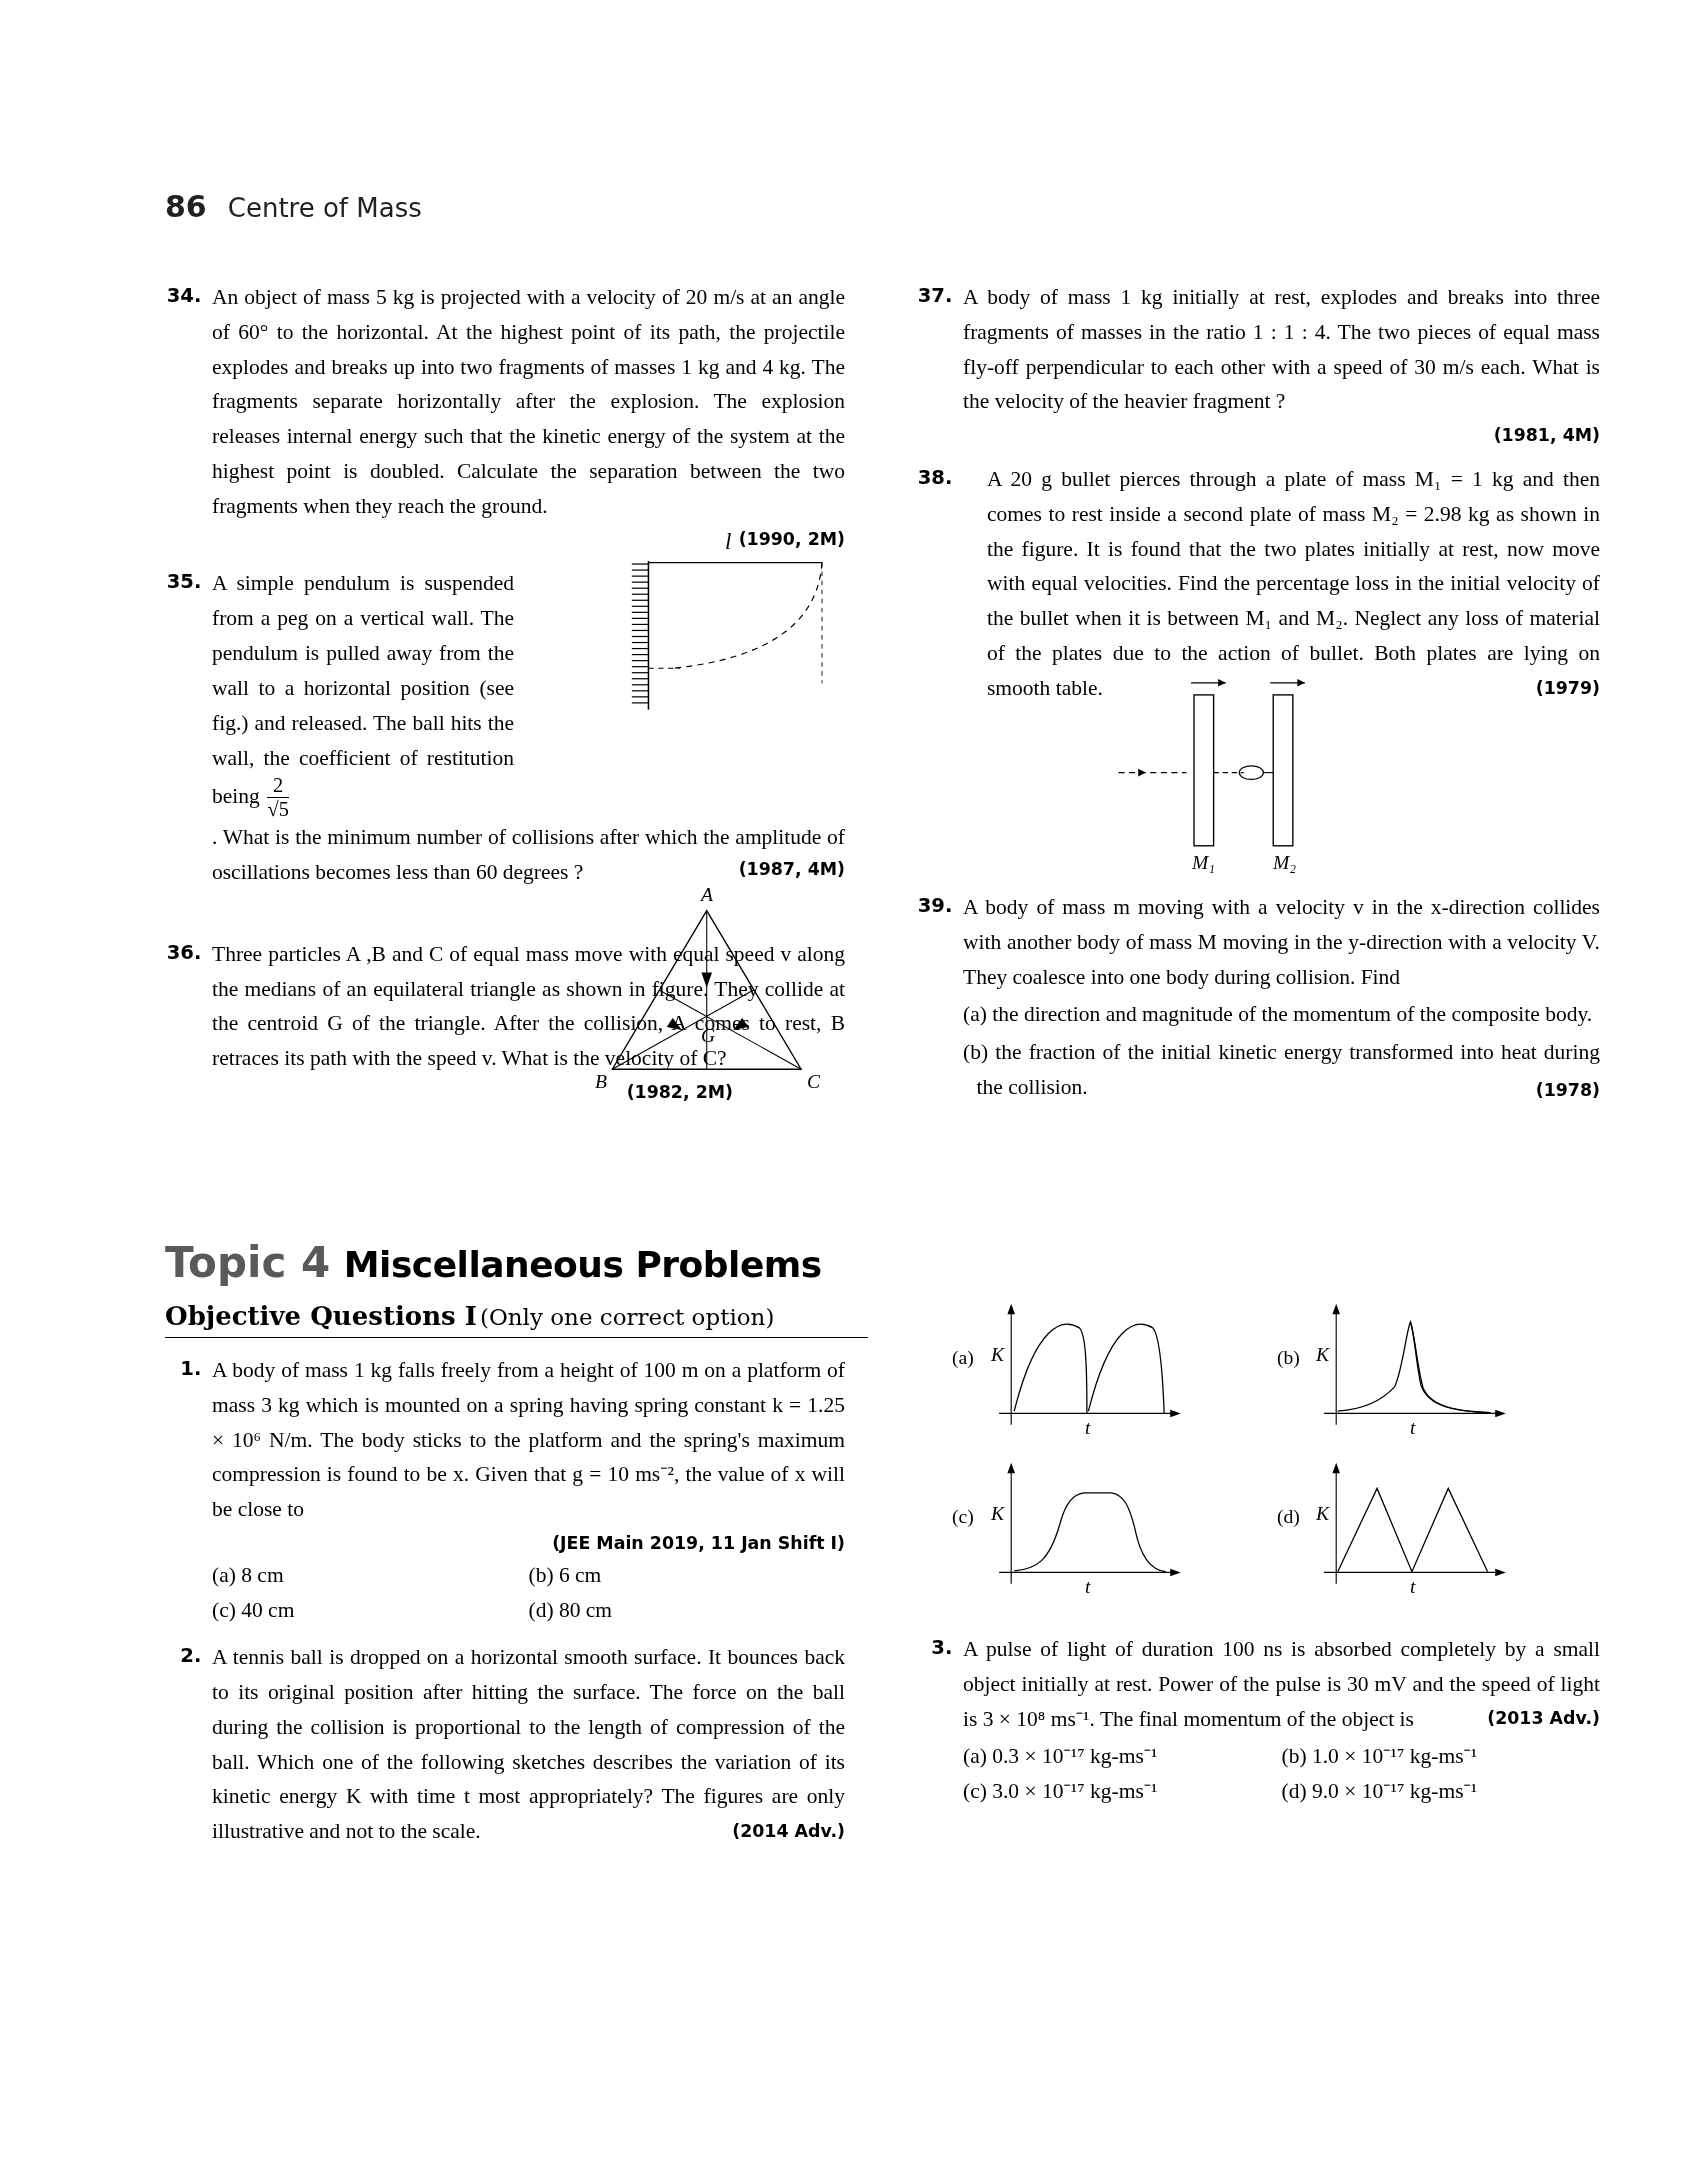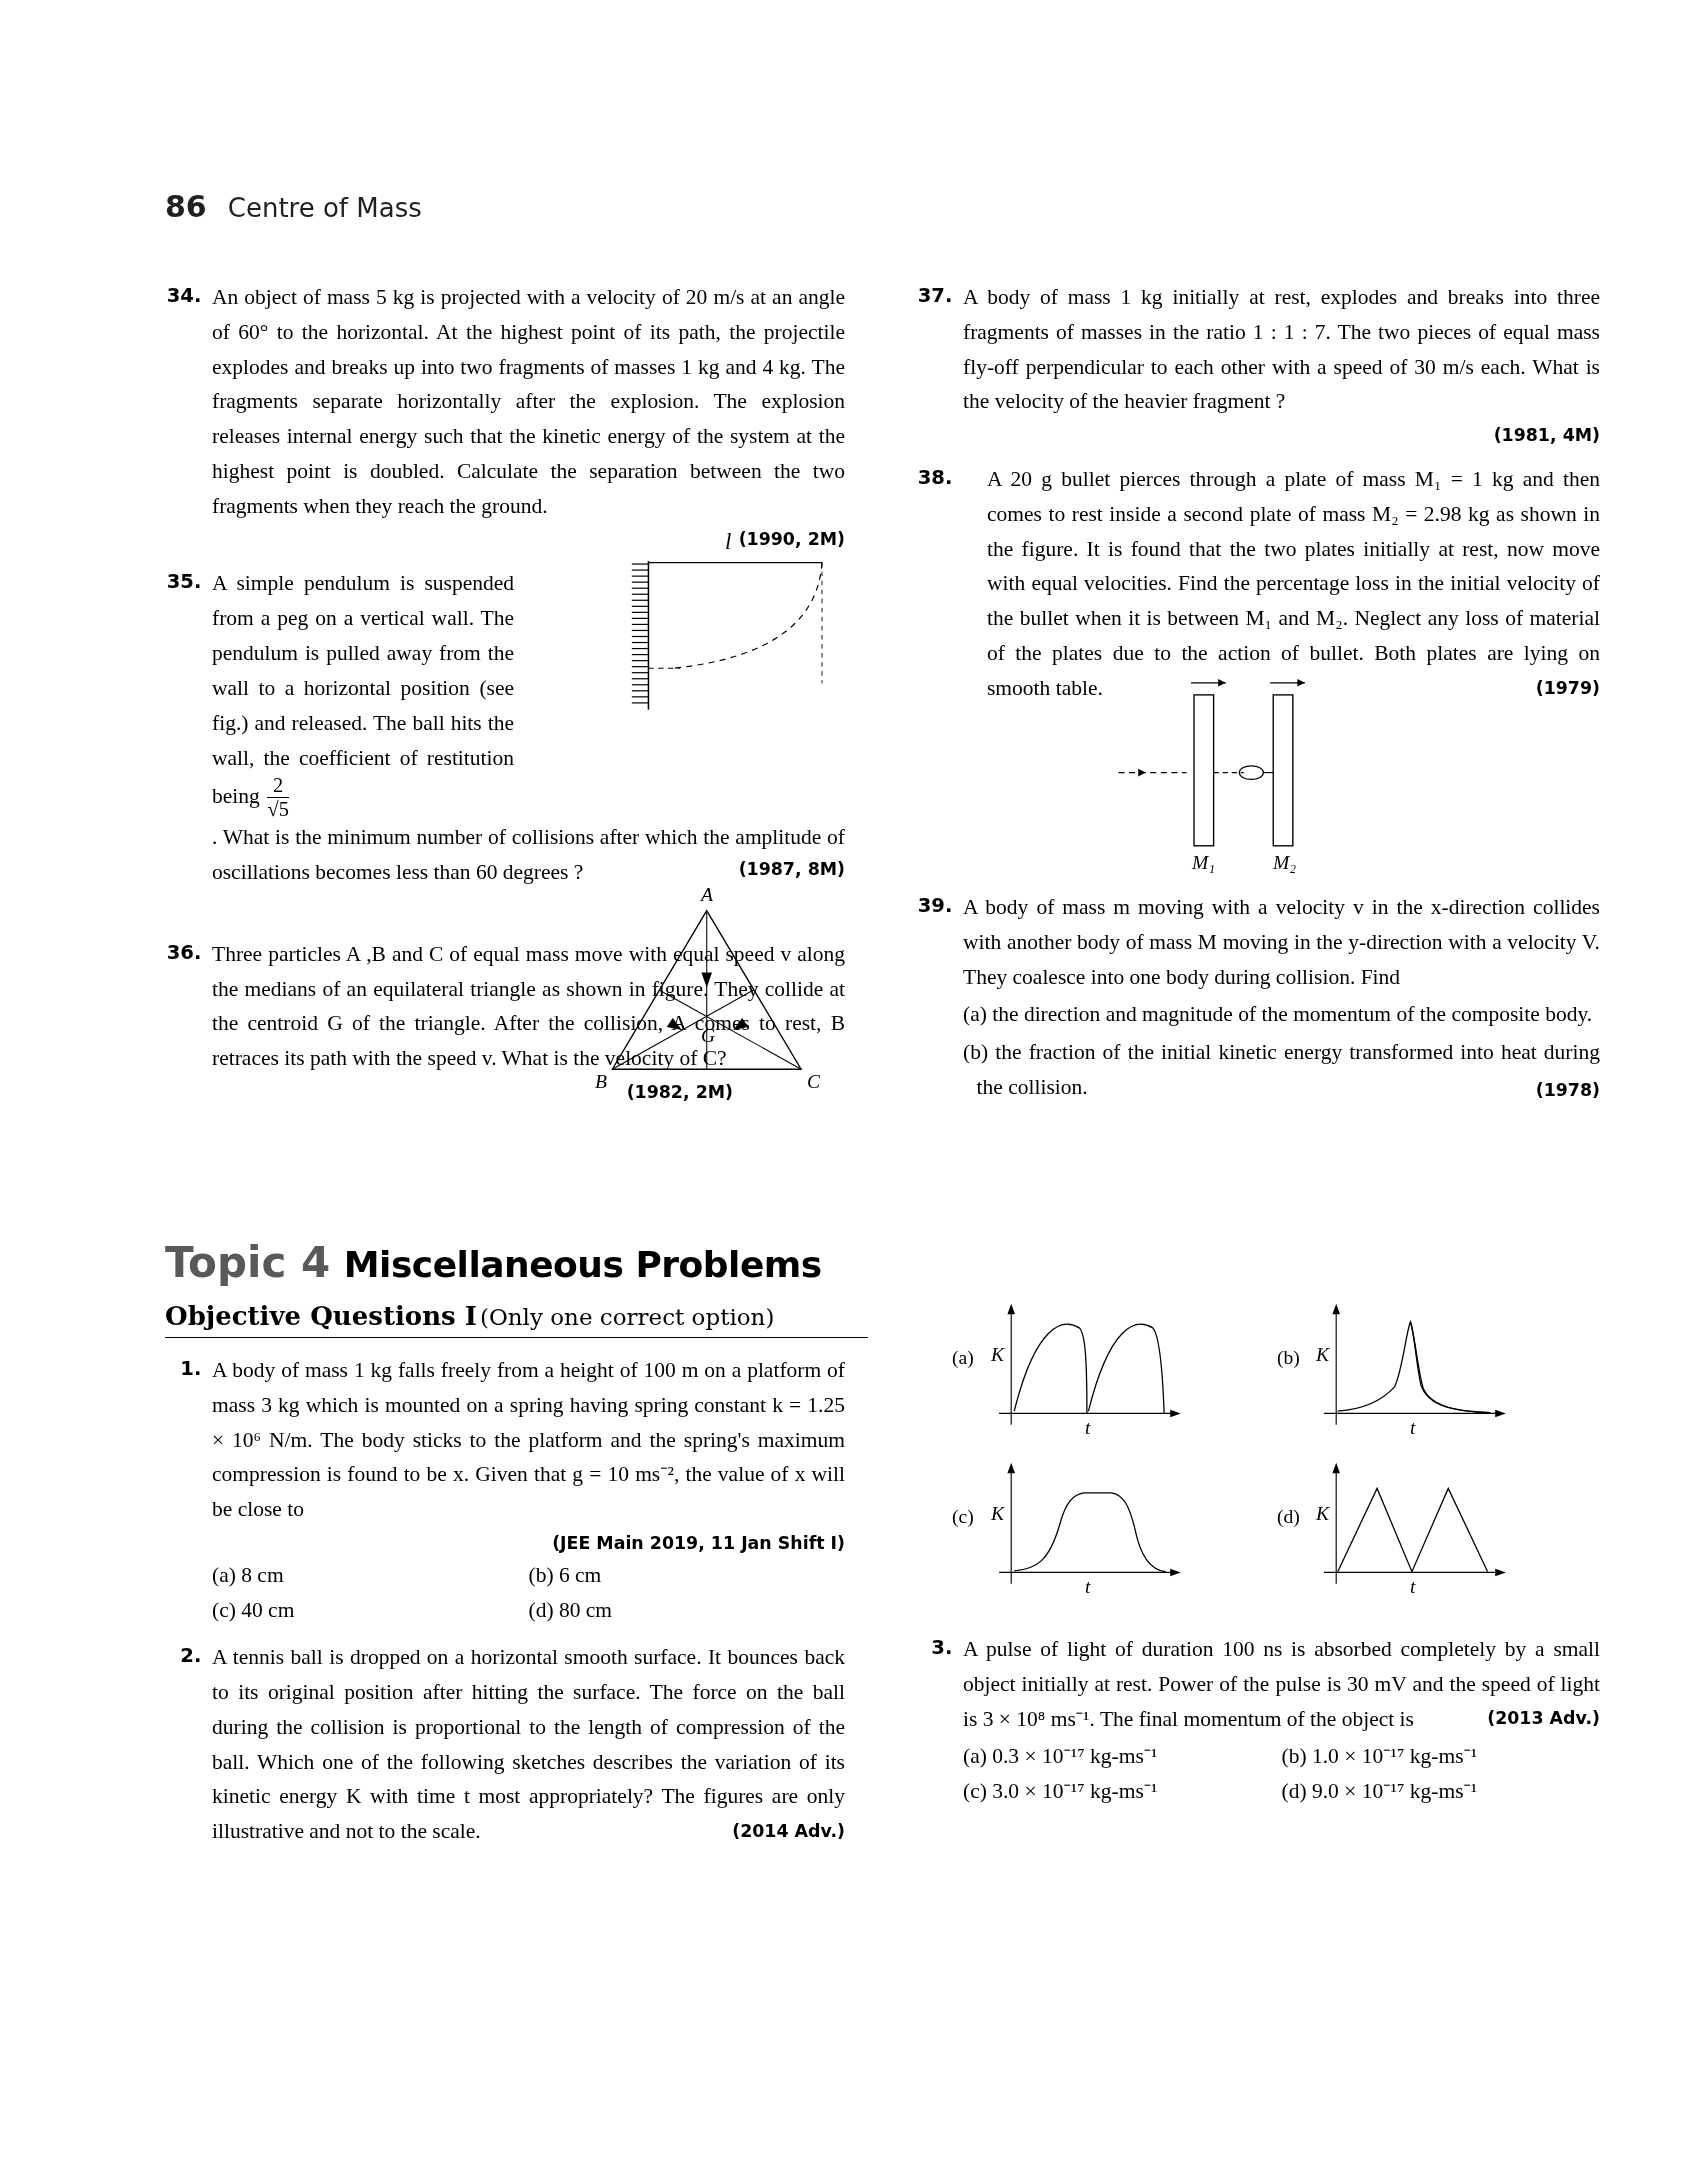--- a/index.html
+++ b/index.html
@@ -190,21 +190,21 @@
       <div class="qbody">
         <div style="width:302px;">
           <span>A simple pendulum is suspended from a peg on a vertical wall. The pendulum is pulled away from the wall to a horizontal position (see fig.) and released. The ball hits the wall, the coefficient of restitution being</span>
           <span class="frac">
             <span class="num">2</span>
             <span class="den">√5</span>
           </span>
         </div>
         <div style="clear:both;">
           <span>. What is the minimum number of collisions after which the amplitude of oscillations becomes less than 60 degrees ?</span>
-          <span class="src-inline">(1987, 8M)</span>
+          <span class="src-inline">(1987, 4M)</span>
         </div>
       </div>
     </div>
 
     <div class="qitem" style="margin-top:47px;">
       <div class="qnum">36.</div>
       <div class="qbody" style="width:317px;">
         <p>Three particles A ,B and C of equal mass move with equal speed v along the medians of an equilateral triangle as shown in figure. They collide at the centroid G of the triangle. After the collision, A comes to rest, B retraces its path with the speed v. What is the velocity of C?</p>
         <span class="src" style="width:521px;">(1982, 2M)</span>
       </div>
@@ -263,21 +263,21 @@
   <div class="lbl" style="left:701px; top:884px;">A</div>
   <div class="lbl" style="left:595px; top:1071px;">B</div>
   <div class="lbl" style="left:807px; top:1071px;">C</div>
   <div class="lbl" style="left:701px; top:1025px;">G</div>
 
   <div class="col-right">
 
     <div class="qitem">
       <div class="qnum">37.</div>
       <div class="qbody">
-        <p>A body of mass 1 kg initially at rest, explodes and breaks into three fragments of masses in the ratio 1 : 1 : 7. The two pieces of equal mass fly-off perpendicular to each other with a speed of 30 m/s each. What is the velocity of the heavier fragment ?</p>
+        <p>A body of mass 1 kg initially at rest, explodes and breaks into three fragments of masses in the ratio 1 : 1 : 4. The two pieces of equal mass fly-off perpendicular to each other with a speed of 30 m/s each. What is the velocity of the heavier fragment ?</p>
         <span class="src">(1981, 4M)</span>
       </div>
     </div>
 
     <div class="qitem" style="margin-top:4.5px;gap:24px;">
       <div class="qnum">38.</div>
       <div class="qbody">
         <p>A 20 g bullet pierces through a plate of mass M₁ = 1 kg and then comes to rest inside a second plate of mass M₂ = 2.98 kg as shown in the figure. It is found that the two plates initially at rest, now move with equal velocities. Find the percentage loss in the initial velocity of the bullet when it is between M₁ and M₂. Neglect any loss of material of the plates due to the action of bullet. Both plates are lying on smooth table.</p>
         <span class="src-inline" style="margin-top:-32px;">(1979)</span>
       </div>

